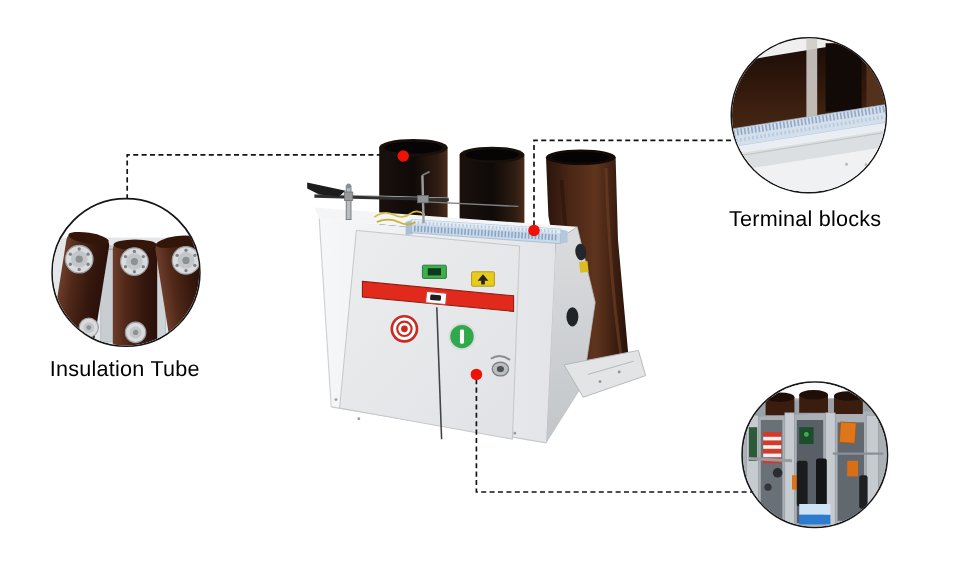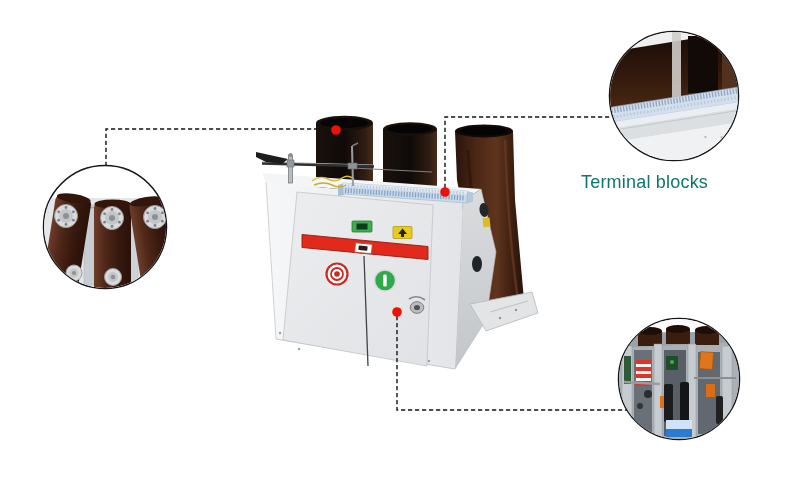--- a/index.html
+++ b/index.html
@@ -2,22 +2,22 @@
 <html><head>
 <meta charset="utf-8">
 <style>
   html,body{margin:0;padding:0;background:#fff;}
   .stage{
     position:relative;width:800px;height:480px;background:#ffffff;
     font-family:"Liberation Sans",sans-serif;overflow:hidden;
   }
   .scene{position:absolute;left:0;top:0;}
   .callout-label{
-    position:absolute;font-size:18px;line-height:22px;color:#0f766e;
-    letter-spacing:0.2px;white-space:nowrap;
+    position:absolute;font-size:18px;line-height:22px;color:#000000;
+    text-align:center;letter-spacing:0.2px;white-space:nowrap;
   }
   #label-insulation{left:14px;top:296px;width:180px;}
   #label-terminal{left:581px;top:171px;width:180px;}
   #label-interior{left:589px;top:444px;width:181px;}
 </style>
 </head>
 <body>
 
 <div class="stage">
 
@@ -326,15 +326,16 @@
       <circle cx="648" cy="394" r="4" fill="#2a2c2e"></circle>
       <circle cx="640" cy="406" r="3" fill="#333538"></circle>
       <g>
         <rect x="666" y="420" width="26" height="9" fill="#cfe3f6"></rect>
         <rect x="666" y="429" width="26" height="8" fill="#2b7cd0"></rect>
       </g>
     </g>
   </g>
 </svg>
 
+<div class="callout-label" id="label-insulation">Insulation Tube</div>
 <div class="callout-label" id="label-terminal">Terminal blocks</div>
 
 </div>
 
 </body></html>

